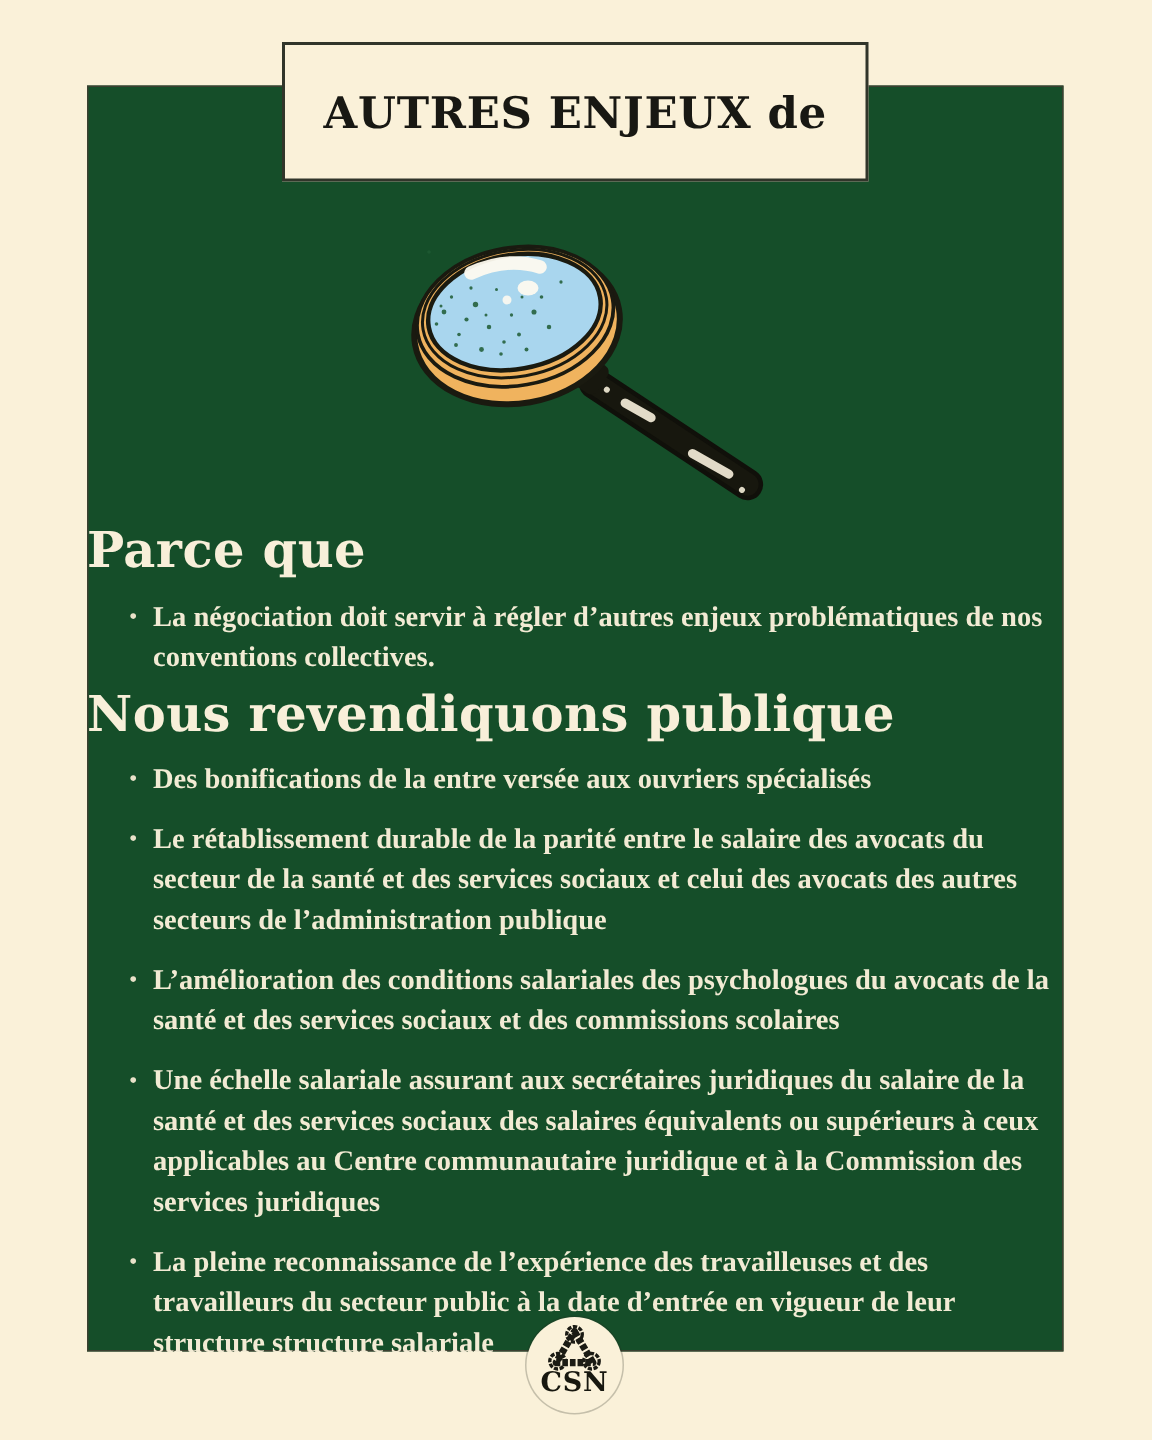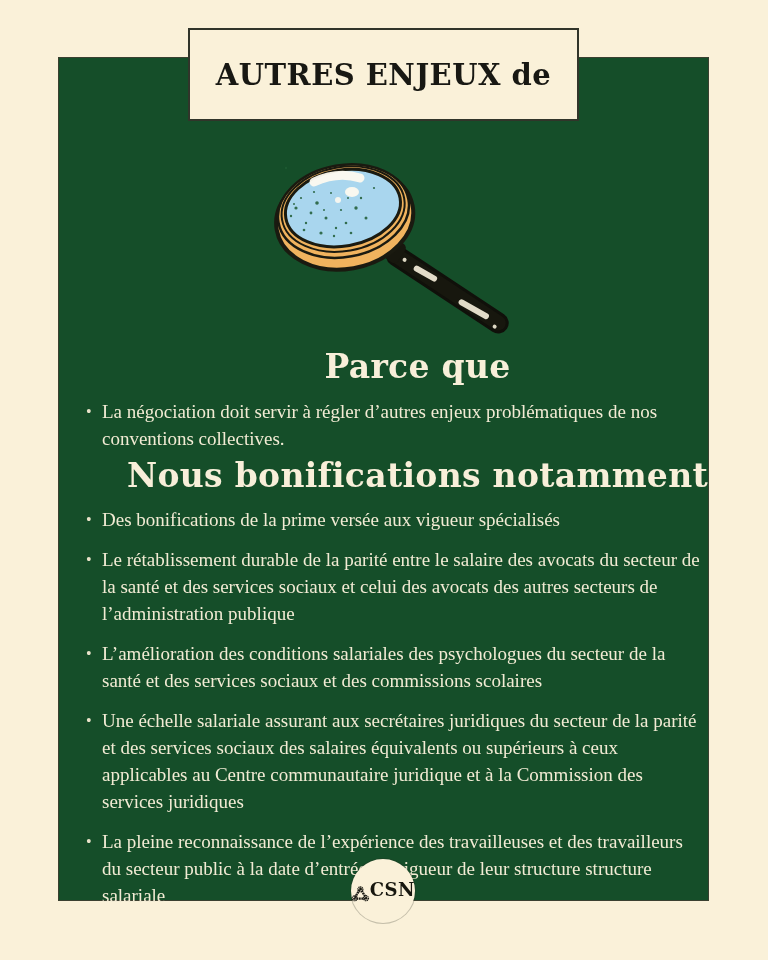--- a/index.html
+++ b/index.html
@@ -27,45 +27,45 @@
   .title-line{
     font-family:"DejaVu Serif", serif;font-weight:bold;
     font-size:29px;line-height:40px;color:#181813;letter-spacing:0.5px;
     white-space:nowrap;
   }
 
   .magnifier{position:absolute;left:256px;top:148px;z-index:1;}
 
   .heading{
     position:absolute;left:58px;width:651px;margin:0;
-    text-align:center;
+    text-align:left;
     font-family:"DejaVu Serif", serif;font-weight:bold;
-    font-size:33px;color:#f8efd9;letter-spacing:0.3px;padding-left:34px;
+    font-size:33px;color:#f8efd9;letter-spacing:0.3px;
   }
   .h-parce{top:347px;}
   .h-revend{top:456px;}
 
   .bullets{
     position:absolute;left:84px;width:622px;
     color:#f2ebd4;
     font-size:19px;line-height:27px;
   }
   .bullets-parce{top:398px;}
   .bullets-revend{top:506px;}
   .bullet-item{display:flex;margin-bottom:13px;}
   .dot{
     flex:0 0 18px;width:18px;font-size:16px;line-height:27px;
     color:#e9e2c9;padding-left:2px;box-sizing:border-box;
   }
-  .bt{flex:1;}
+  .bt{flex:1;font-weight:bold;}
 
   .logo-circle{
-    position:absolute;left:351px;top:859px;width:64px;height:64px;
+    position:absolute;left:351px;top:878px;width:64px;height:64px;
     background:#faf1d9;border-radius:50%;z-index:3;
-    display:flex;align-items:center;justify-content:space-between;
+    display:flex;flex-direction:column;align-items:center;justify-content:flex-start;
     box-shadow:0 0 0 1px rgba(40,45,30,0.25);
   }
   .logo-emblem{margin-top:5px;}
   .logo-text{
     font-family:"DejaVu Serif", serif;font-weight:bold;
     font-size:18px;line-height:18px;color:#17170f;letter-spacing:0.5px;
     margin-top:-2px;
   }
 </style>
 </head>
@@ -135,38 +135,38 @@
 
   <h2 class="heading h-parce">Parce que</h2>
 
   <div class="bullets bullets-parce">
     <div class="bullet-item">
       <span class="dot">•</span>
       <span class="bt">La négociation doit servir à régler d’autres enjeux problématiques de nos conventions collectives.</span>
     </div>
   </div>
 
-  <h2 class="heading h-revend">Nous bonifications notamment</h2>
+  <h2 class="heading h-revend">Nous revendiquons publique</h2>
 
   <div class="bullets bullets-revend">
     <div class="bullet-item">
       <span class="dot">•</span>
-      <span class="bt">Des bonifications de la prime versée aux vigueur spécialisés</span>
+      <span class="bt">Des bonifications de la entre versée aux ouvriers spécialisés</span>
     </div>
     <div class="bullet-item">
       <span class="dot">•</span>
       <span class="bt">Le rétablissement durable de la parité entre le salaire des avocats du secteur de la santé et des services sociaux et celui des avocats des autres secteurs de l’administration publique</span>
     </div>
     <div class="bullet-item">
       <span class="dot">•</span>
-      <span class="bt">L’amélioration des conditions salariales des psychologues du secteur de la santé et des services sociaux et des commissions scolaires</span>
+      <span class="bt">L’amélioration des conditions salariales des psychologues du avocats de la santé et des services sociaux et des commissions scolaires</span>
     </div>
     <div class="bullet-item">
       <span class="dot">•</span>
-      <span class="bt">Une échelle salariale assurant aux secrétaires juridiques du secteur de la parité et des services sociaux des salaires équivalents ou supérieurs à ceux applicables au Centre communautaire juridique et à la Commission des services juridiques</span>
+      <span class="bt">Une échelle salariale assurant aux secrétaires juridiques du salaire de la santé et des services sociaux des salaires équivalents ou supérieurs à ceux applicables au Centre communautaire juridique et à la Commission des services juridiques</span>
     </div>
     <div class="bullet-item">
       <span class="dot">•</span>
       <span class="bt">La pleine reconnaissance de l’expérience des travailleuses et des travailleurs du secteur public à la date d’entrée en vigueur de leur structure structure salariale</span>
     </div>
   </div>
 
   <div class="logo-circle">
     <svg class="logo-emblem" width="38" height="32" viewBox="0 0 40 34" xmlns="http://www.w3.org/2000/svg">
       <path d="M20,5 L33,27 L7,27 Z" fill="none" stroke="#1b1b14" stroke-width="5" stroke-linejoin="round" stroke-dasharray="4 1.4"></path>

